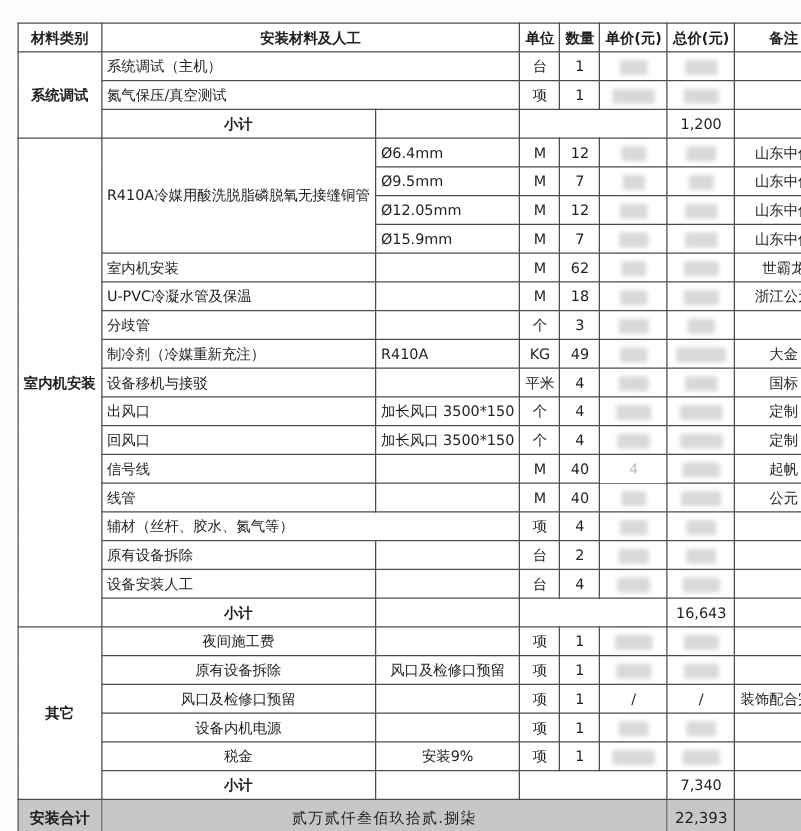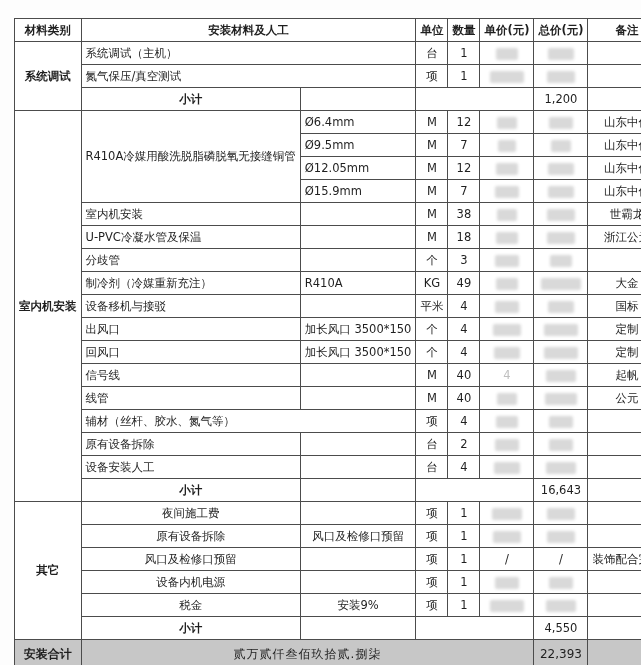--- a/index.html
+++ b/index.html
@@ -113,21 +113,21 @@
           <td class="center">M</td>
           <td class="center">7</td>
           <td class="center"><span class="blur-blob" style="width: 24px;"></span></td>
           <td class="center"><span class="blur-blob" style="width: 26px;"></span></td>
           <td class="center">山东中佳</td>
         </tr>
         <tr>
           <td class="left">室内机安装</td>
           <td class="center"></td>
           <td class="center">M</td>
-          <td class="center">38</td>
+          <td class="center">62</td>
           <td class="center"><span class="blur-blob" style="width: 20px;"></span></td>
           <td class="center"><span class="blur-blob" style="width: 28px;"></span></td>
           <td class="center">世霸龙</td>
         </tr>
         <tr>
           <td class="left">U-PVC冷凝水管及保温</td>
           <td class="center"></td>
           <td class="center">M</td>
           <td class="center">18</td>
           <td class="center"><span class="blur-blob" style="width: 22px;"></span></td>
@@ -273,21 +273,21 @@
           <td class="center">项</td>
           <td class="center">1</td>
           <td class="center"><span class="blur-blob" style="width: 34px;"></span></td>
           <td class="center"><span class="blur-blob" style="width: 30px;"></span></td>
           <td class="center"></td>
         </tr>
         <tr>
           <td class="center gray subtotal-label">小计</td>
           <td class="center gray"></td>
           <td colspan="3" class="center gray"></td>
-          <td class="center gray">4,550</td>
+          <td class="center gray">7,340</td>
           <td class="center gray"></td>
         </tr>
         <tr class="grand">
           <td class="cat-total center">安装合计</td>
           <td colspan="5" class="words">贰万贰仟叁佰玖拾贰.捌柒</td>
           <td class="center">22,393</td>
           <td class="center"></td>
         </tr>
       </tbody>
   </table>

